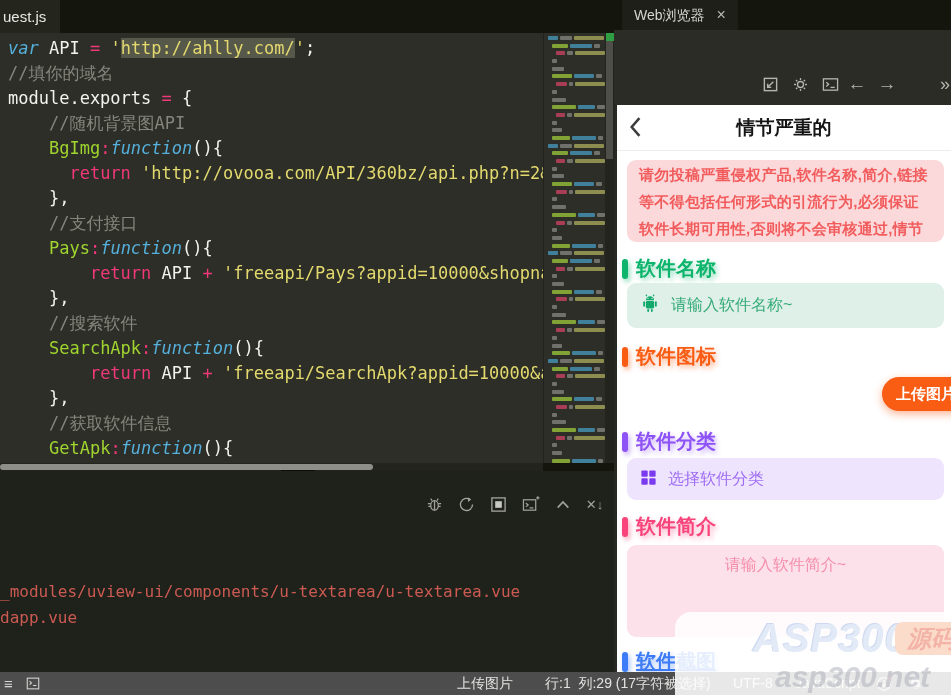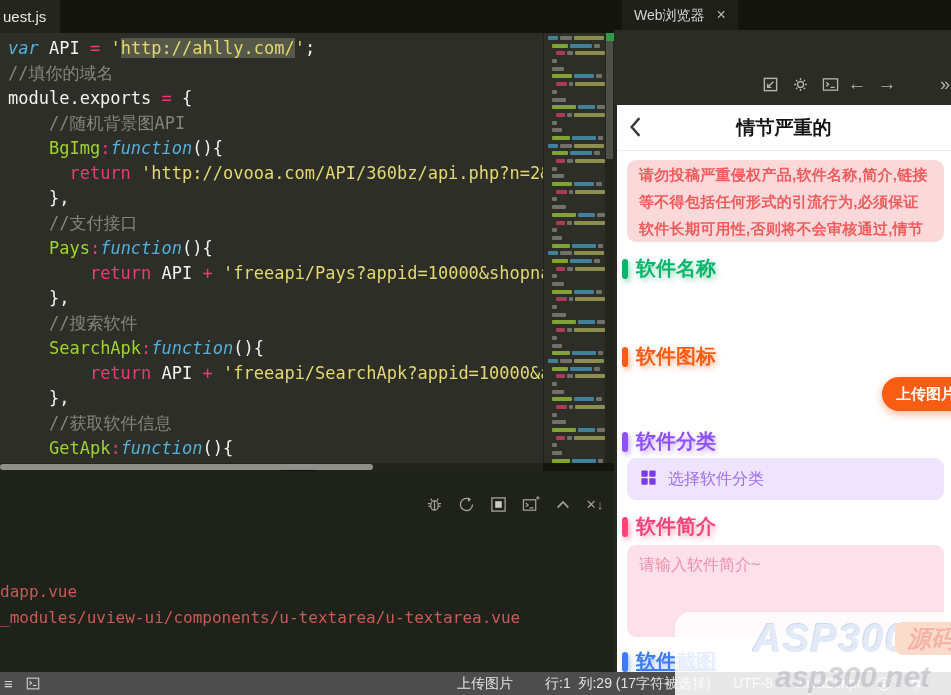--- a/index.html
+++ b/index.html
@@ -85,21 +85,21 @@
   .t-pink .bar{background:var(--accent_pink);box-shadow:2px 3px 5px rgba(248,68,123,.45);}
   .t-blue{color:var(--accent_blue);text-shadow:2px 3px 5px rgba(61,123,247,.45);text-decoration:underline;}
   .t-blue .bar{background:var(--accent_blue);box-shadow:2px 3px 5px rgba(61,123,247,.45);}
 
   .inp{position:absolute;left:10px;width:317px;border-radius:9px;display:flex;align-items:center;
        padding:0 12px;box-sizing:border-box;font-size:16px;gap:10px;}
   .inp-name{top:178px;height:45px;background:var(--green_bg);color:var(--green_text);}
   .inp-icon{top:268px;height:42px;background:var(--orange_bg);color:var(--orange_text);}
   .inp-cat{top:353px;height:42px;background:var(--purple_bg);color:var(--purple_text);}
   .inp-intro{top:440px;height:92px;background:var(--pink_bg);color:var(--pink_text);
-             display:block;padding:10px 12px;}
+             display:block;padding:10px 12px;text-align:center;}
   .upload-btn{position:absolute;left:265px;top:272px;width:88px;height:34px;border:none;
               border-radius:17px;background:var(--accent_orange);color:#fff;font-size:15px;
               font-weight:bold;box-shadow:0 3px 8px rgba(249,88,20,.45);
               font-family:"Liberation Sans",sans-serif;}
   .st-name{top:150px;} .st-icon{top:238px;} .st-cat{top:323px;} .st-intro{top:408px;} .st-shot{top:543px;}
 
   
   .statusbar{position:absolute;left:0;top:672px;width:951px;height:23px;background:#4d4d4d;
              color:#e2e2e0;font-size:14px;}
   .sb-item{position:absolute;top:0;line-height:23px;white-space:pre;}
@@ -399,21 +399,21 @@
               <path d="M4 7.5 6.5 9.5 4 11.5M8 12.5h4M15 2h3.5M16.75 0.2v3.6"></path>
           </svg>
           </span>
         <span class="cicon">
           <svg width="16" height="16" viewBox="0 0 18 18" fill="none" stroke="#a3a39c" stroke-width="1.8">
               <path d="M3 12 9 5.5 15 12"></path>
             </svg>
           </span>
         <span class="cicon" style="font-size:13px;">✕↓</span>
       </div>
-      <div class="console-out"><div>dapp.vue</div><div>_modules/uview-ui/components/u-textarea/u-textarea.vue</div></div>
+      <div class="console-out"><div>_modules/uview-ui/components/u-textarea/u-textarea.vue</div><div>dapp.vue</div></div>
     </div>
   </div>
 
   <div class="browser">
     <div class="br-tabbar">
       <div class="br-tab">
         <span>Web浏览器</span>
         <span class="br-close">×</span>
       </div>
     </div>
@@ -451,20 +451,35 @@
               <path d="M10 2 3 10l7 8"></path>
             </svg></span>
           <div class="ph-title">情节严重的</div>
         </div>
 
         <div class="warn">请勿投稿严重侵权产品,软件名称,简介,链接等不得包括任何形式的引流行为,必须保证软件长期可用性,否则将不会审核通过,情节严重的,将永久封存账号.</div>
 
         <div class="sec-title t-green st-name">
           <span class="bar"></span>
           <span>软件名称</span>
+        </div>
+        <div class="inp inp-name">
+          <span>
+            <svg width="22" height="22" viewBox="0 0 24 24" fill="#12a96b">
+              <path d="M7.5 8a4.5 4.5 0 0 1 9 0z"></path>
+              <rect x="7.5" y="8.6" width="9" height="8.4" rx="1.6"></rect>
+              <rect x="4.6" y="9" width="2" height="6" rx="1"></rect>
+              <rect x="17.4" y="9" width="2" height="6" rx="1"></rect>
+              <rect x="9" y="17.4" width="2" height="3.2" rx="1"></rect>
+              <rect x="13" y="17.4" width="2" height="3.2" rx="1"></rect>
+              <path d="M8.6 3.4 7.5 1.8M15.4 3.4l1.1-1.6" stroke="#12a96b" stroke-width="1.2"></path>
+              <circle cx="9.8" cy="5.9" r="0.7" fill="#dff0e9"></circle>
+                <circle cx="14.2" cy="5.9" r="0.7" fill="#dff0e9"></circle>
+            </svg></span>
+          <span>请输入软件名称~</span>
         </div>
 
         <div class="sec-title t-orange st-icon">
           <span class="bar"></span>
           <span>软件图标</span>
         </div>
         <button class="upload-btn">上传图片</button>
 
         <div class="sec-title t-purple st-cat">
           <span class="bar"></span>

